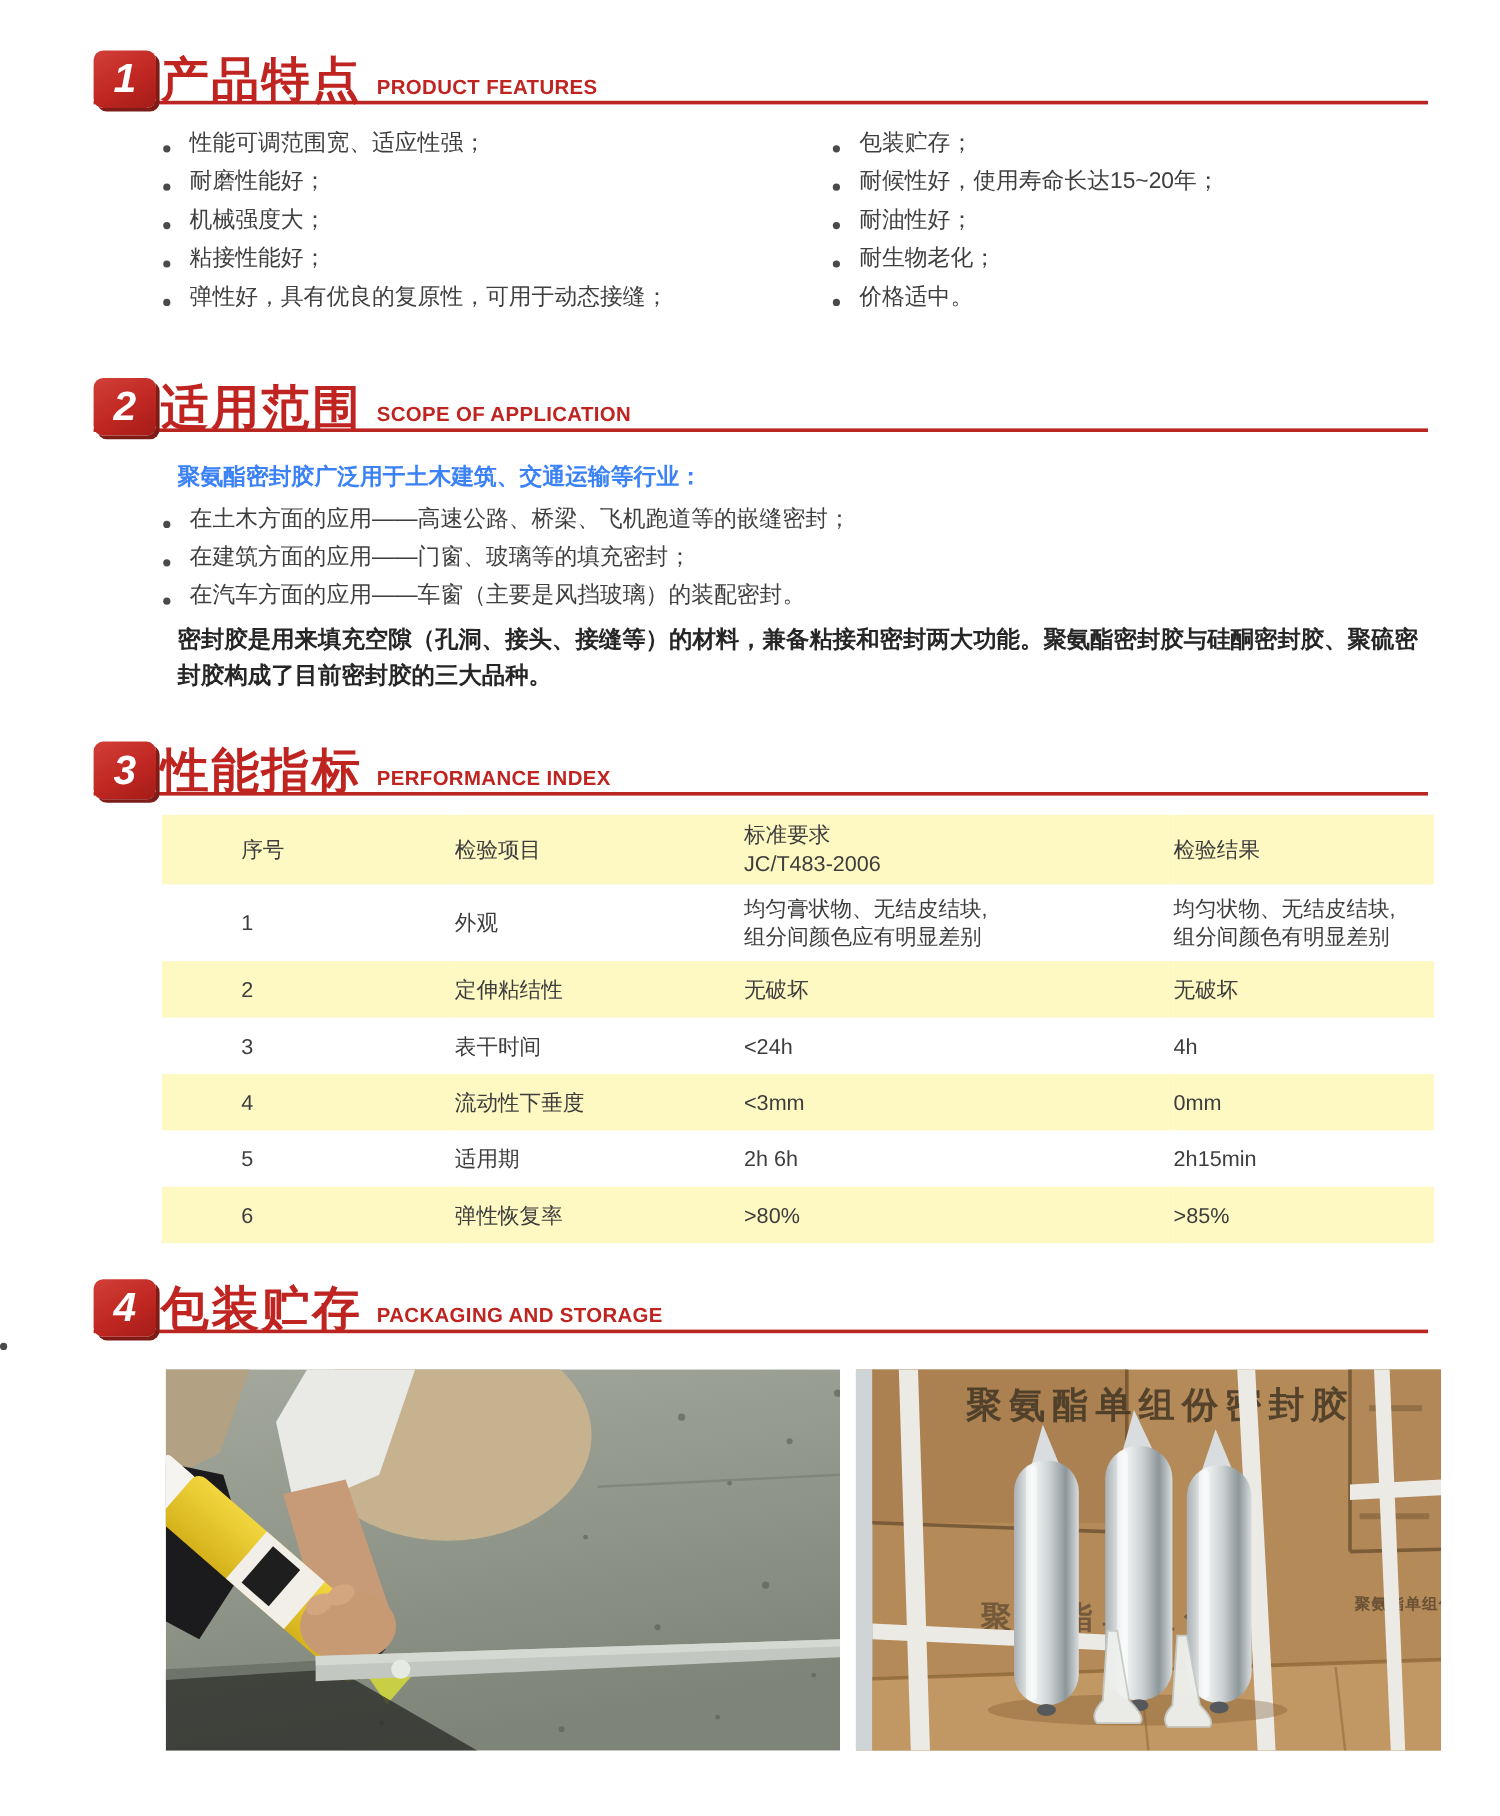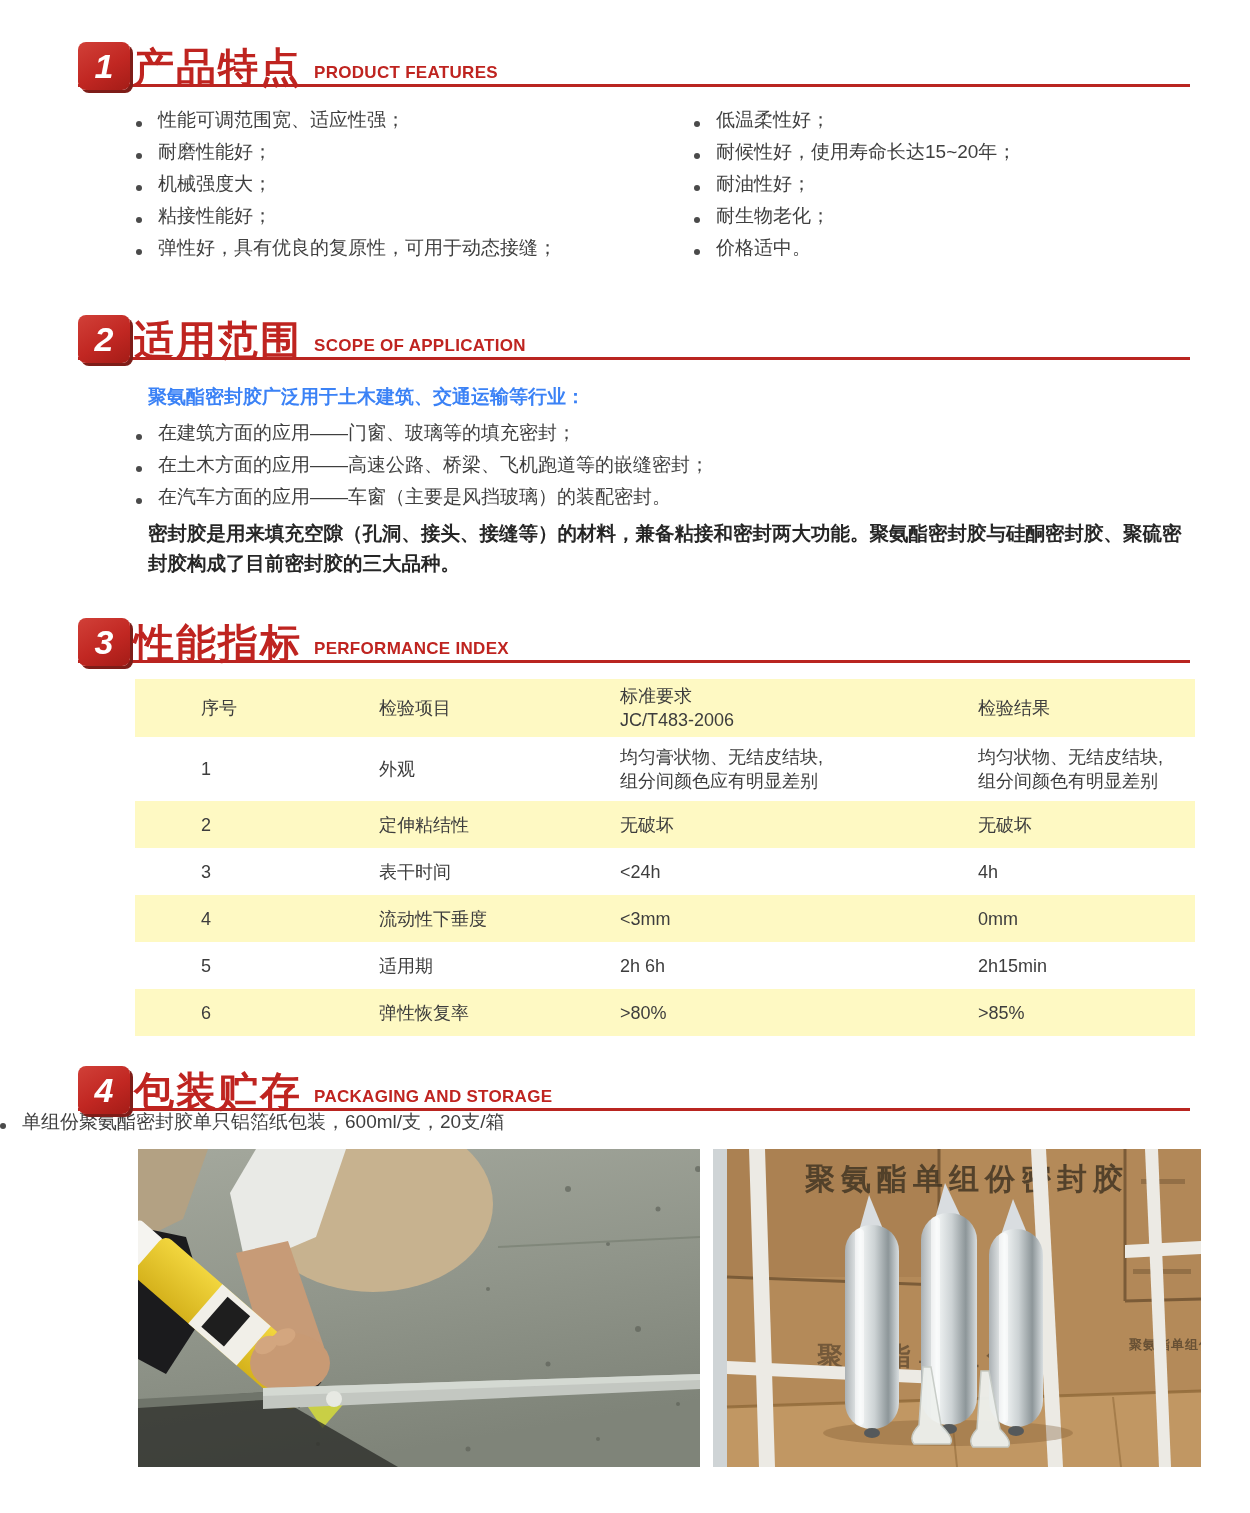--- a/index.html
+++ b/index.html
@@ -113,21 +113,21 @@
             <span>粘接性能好；</span>
           </li>
         <li>
             <span class="dot"></span>
             <span>弹性好，具有优良的复原性，可用于动态接缝；</span>
           </li>
       </ul>
       <ul class="bullets features-col-right">
         <li>
             <span class="dot"></span>
-            <span>低温柔性好；</span>
+            <span>包装贮存；</span>
           </li>
         <li>
             <span class="dot"></span>
             <span>耐候性好，使用寿命长达15~20年；</span>
           </li>
         <li>
             <span class="dot"></span>
             <span>耐油性好；</span>
           </li>
         <li>
@@ -149,25 +149,25 @@
       </div>
       <h2 class="sec-zh">适用范围</h2>
       <span class="sec-en">SCOPE OF APPLICATION</span>
     </header>
 
     <div class="scope-block">
       <p class="scope-intro">聚氨酯密封胶广泛用于土木建筑、交通运输等行业：</p>
       <ul class="bullets">
         <li>
             <span class="dot"></span>
+            <span>在土木方面的应用——高速公路、桥梁、飞机跑道等的嵌缝密封；</span>
+          </li>
+        <li>
+            <span class="dot"></span>
             <span>在建筑方面的应用——门窗、玻璃等的填充密封；</span>
-          </li>
-        <li>
-            <span class="dot"></span>
-            <span>在土木方面的应用——高速公路、桥梁、飞机跑道等的嵌缝密封；</span>
           </li>
         <li>
             <span class="dot"></span>
             <span>在汽车方面的应用——车窗（主要是风挡玻璃）的装配密封。</span>
           </li>
       </ul>
       <p class="scope-note">密封胶是用来填充空隙（孔洞、接头、接缝等）的材料，兼备粘接和密封两大功能。聚氨酯密封胶与硅酮密封胶、聚硫密封胶构成了目前密封胶的三大品种。</p>
     </div>
   </section>
 
@@ -244,21 +244,20 @@
       <div class="num-box">
         <span>4</span>
       </div>
       <h2 class="sec-zh">包装贮存</h2>
       <span class="sec-en">PACKAGING AND STORAGE</span>
     </header>
 
     <ul class="bullets pack-list">
       <li>
           <span class="dot"></span>
-          <span>单组份聚氨酯密封胶单只铝箔纸包装，600ml/支，20支/箱</span>
         </li>
     </ul>
 
     <div class="photos">
 
       <div class="photo left">
         <svg width="562" height="318" viewBox="0 0 562 318">
           <defs>
             <linearGradient id="conc" x1="0" y1="0" x2="0.3" y2="1">
               <stop offset="0" stop-color="#a4a89d"></stop>

